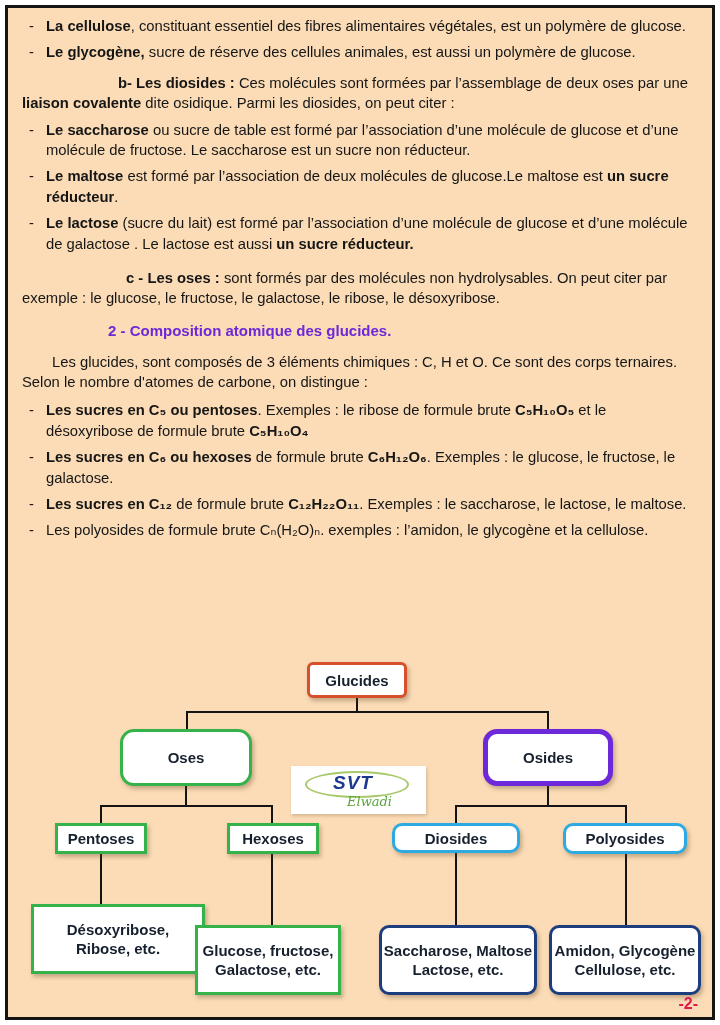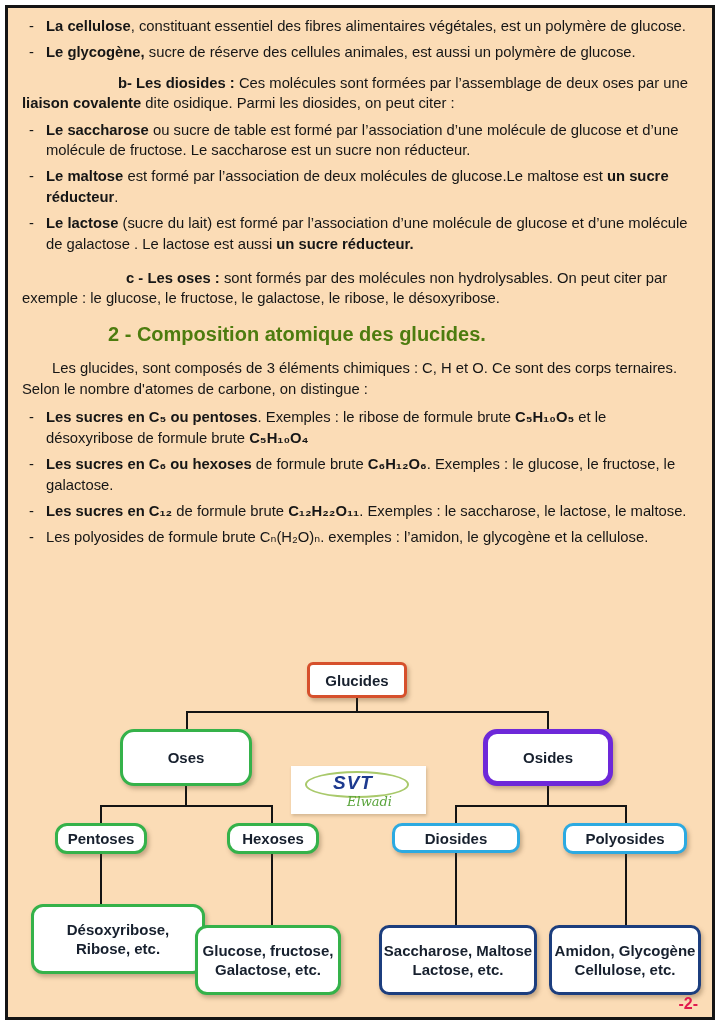--- a/index.html
+++ b/index.html
@@ -27,37 +27,37 @@
     line-height: 1.38;
     color: #161616;
   }
   b { font-weight: bold; }
   .li { display: flex; margin-bottom: 6px; }
   .marker { flex: 0 0 24px; padding-left: 7px; }
   .li-text { flex: 1; }
   .p-b { text-indent: 96px; margin: 10px 0 6px; }
   .p-c { text-indent: 104px; margin: 14px 0 6px; }
   .heading2 {
-    color: #4d7c0f; font-weight: bold; font-size: 20px;
+    color: #6d28d9; font-weight: bold; font-size: 15px;
     margin: 12px 0 10px 86px;
   }
   .p-intro { text-indent: 30px; margin: 0 0 8px; }
 
   
   .diagram { position: absolute; left: 0; top: 0; width: 100%; height: 100%; }
   .dbox {
     position: absolute; background: #ffffff;
     display: flex; align-items: center; justify-content: center;
     font-weight: bold; color: #17202e; text-align: center;
     box-shadow: 2px 3px 4px rgba(95, 70, 40, 0.35);
     font-size: 15px;
   }
   .b-orange { border: 3px solid #d6502c; border-radius: 6px; }
   .b-green  { border: 3px solid #35b24a; border-radius: 14px; }
-  .b-green-sm { border: 3px solid #35b24a; border-radius: 12px; }
+  .b-green-sm { border: 3px solid #35b24a; border-radius: 0; }
   .b-blue   { border: 5px solid #6d28d9; border-radius: 14px; }
   .b-blue-sm{ border: 3px solid #2caae1; border-radius: 10px; }
   .b-navy   { border: 3px solid #1c3e7e; border-radius: 10px; }
   .leaf { flex-direction: column; line-height: 1.3; }
   .line { position: absolute; background: #141414; }
 
   .logo {
     position: absolute; left: 283px; top: 758px; width: 135px; height: 48px;
     background: #ffffff; box-shadow: 1px 2px 3px rgba(95,70,40,0.25);
   }

